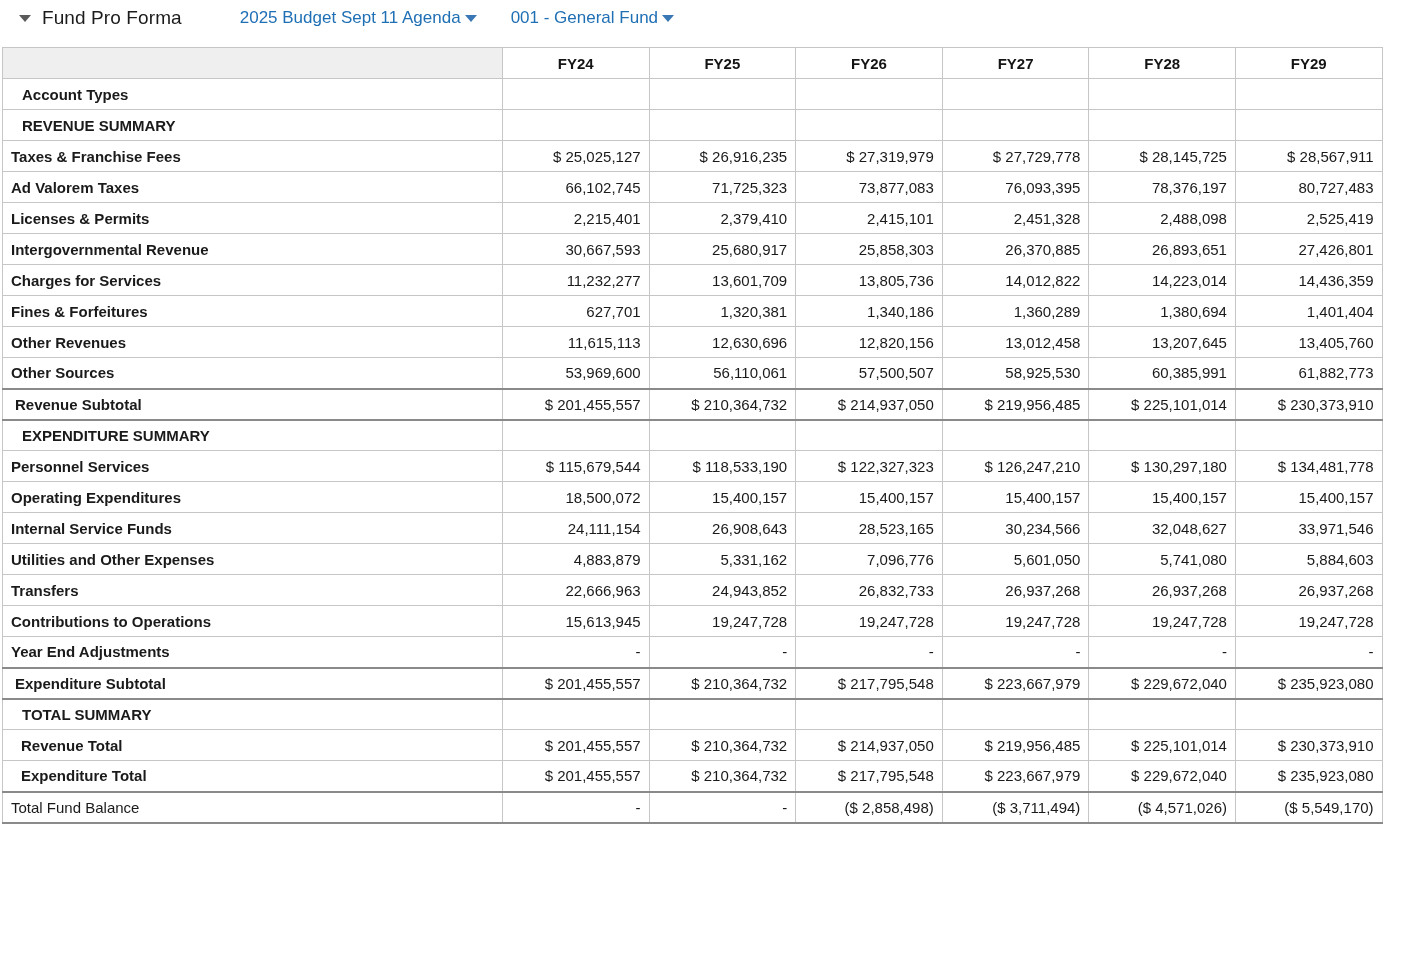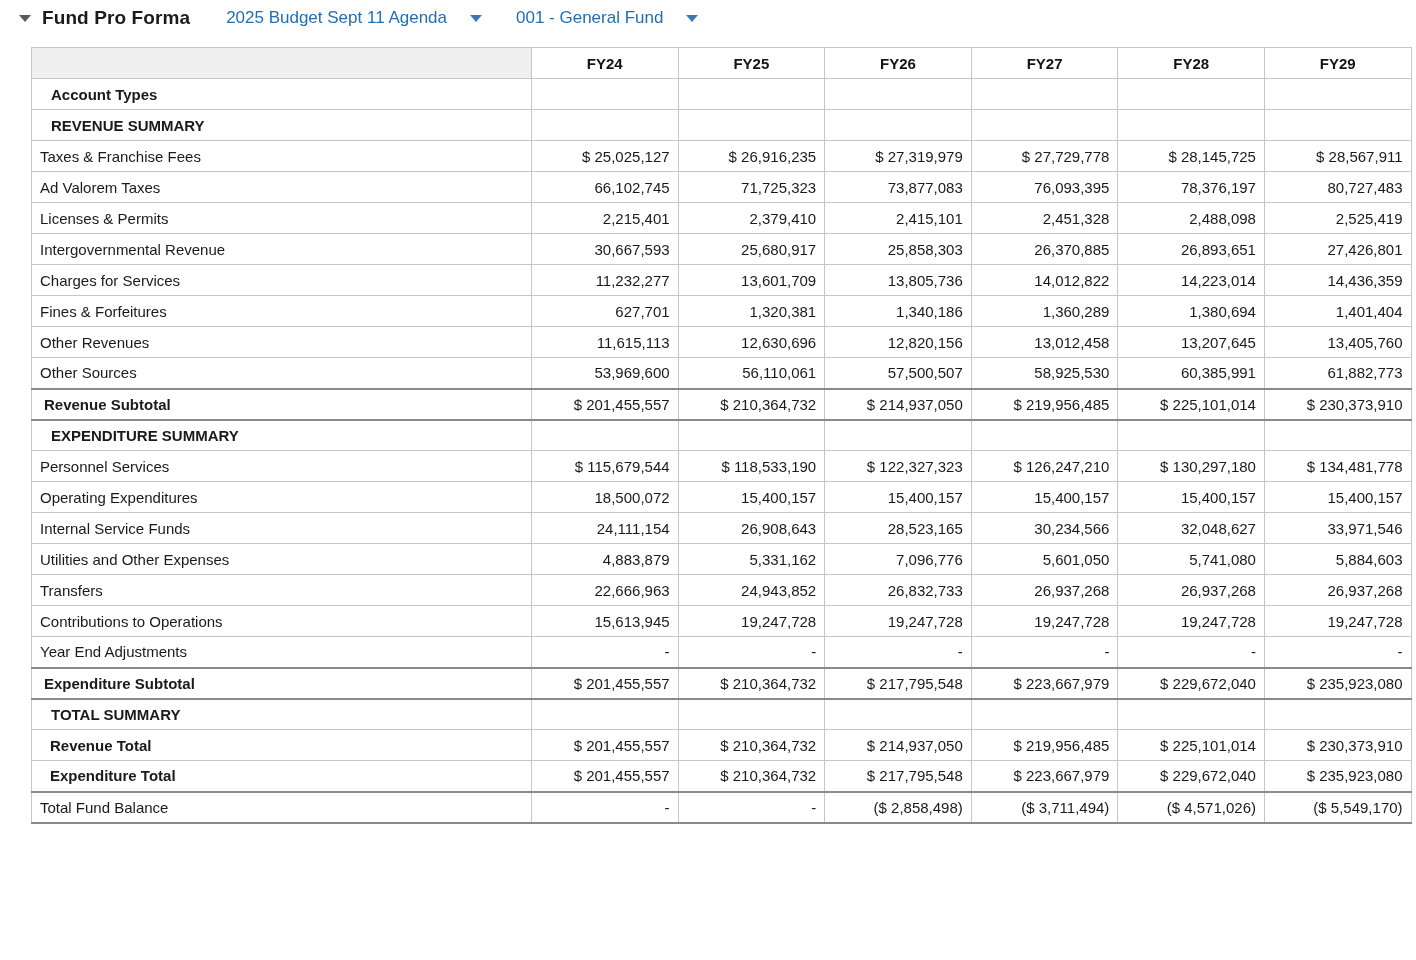--- a/index.html
+++ b/index.html
@@ -38,51 +38,51 @@
     content: "";
     position: absolute;
     left: 1px;
     top: 4px;
     border-left: 6px solid transparent;
     border-right: 6px solid transparent;
     border-top: 7px solid #5a5a5a;
   }
   .app-title {
     font-size: 19px;
-    font-weight: bold;
+    font-weight: normal;
     color: #1b1b1b;
     letter-spacing: 0.1px;
-    margin-right: 2px;
+    margin-right: 24px;
     white-space: nowrap;
   }
   .dropdown {
     display: flex;
     align-items: center;
-    gap: 23px;
+    gap: 4px;
     cursor: pointer;
     white-space: nowrap;
   }
   .dropdown .dd-label {
     font-size: 17px;
     color: #1f6fb4;
   }
   .dd-caret {
     width: 0;
     height: 0;
     border-left: 6px solid transparent;
     border-right: 6px solid transparent;
     border-top: 7px solid #3a78b5;
     display: inline-block;
   }
   .dd-gap { width: 14px; }
 
   
   .table-wrap {
     position: absolute;
-    left: 31px;
+    left: 2px;
     top: 47px;
     width: 1380px;
   }
   table.grid {
     border-collapse: collapse;
     table-layout: fixed;
     width: 1380px;
     font-size: 15px;
   }
   table.grid col.c-label { width: 500px; }
@@ -115,21 +115,21 @@
     border-right: 1px solid #c6c6c6;
   }
   td.num {
     text-align: right;
     font-variant-numeric: tabular-nums;
     white-space: nowrap;
     padding-right: 9px;
   }
   
   tr.section td.label { font-weight: bold; padding-left: 19px; }
-  tr.item td.label    { font-weight: normal; }
+  tr.item td.label    { font-weight: bold; }
   tr.total td.label   { font-weight: bold; padding-left: 12px; margin-left: 17px; }
   tr.subitem td.label { font-weight: bold; padding-left: 18px; }
 
   
   tr.section td.label, tr.blank td.label {
     border-top: 1px solid #c6c6c6;
     border-bottom: 1px solid #c6c6c6;
   }
   
   tr.total td {

